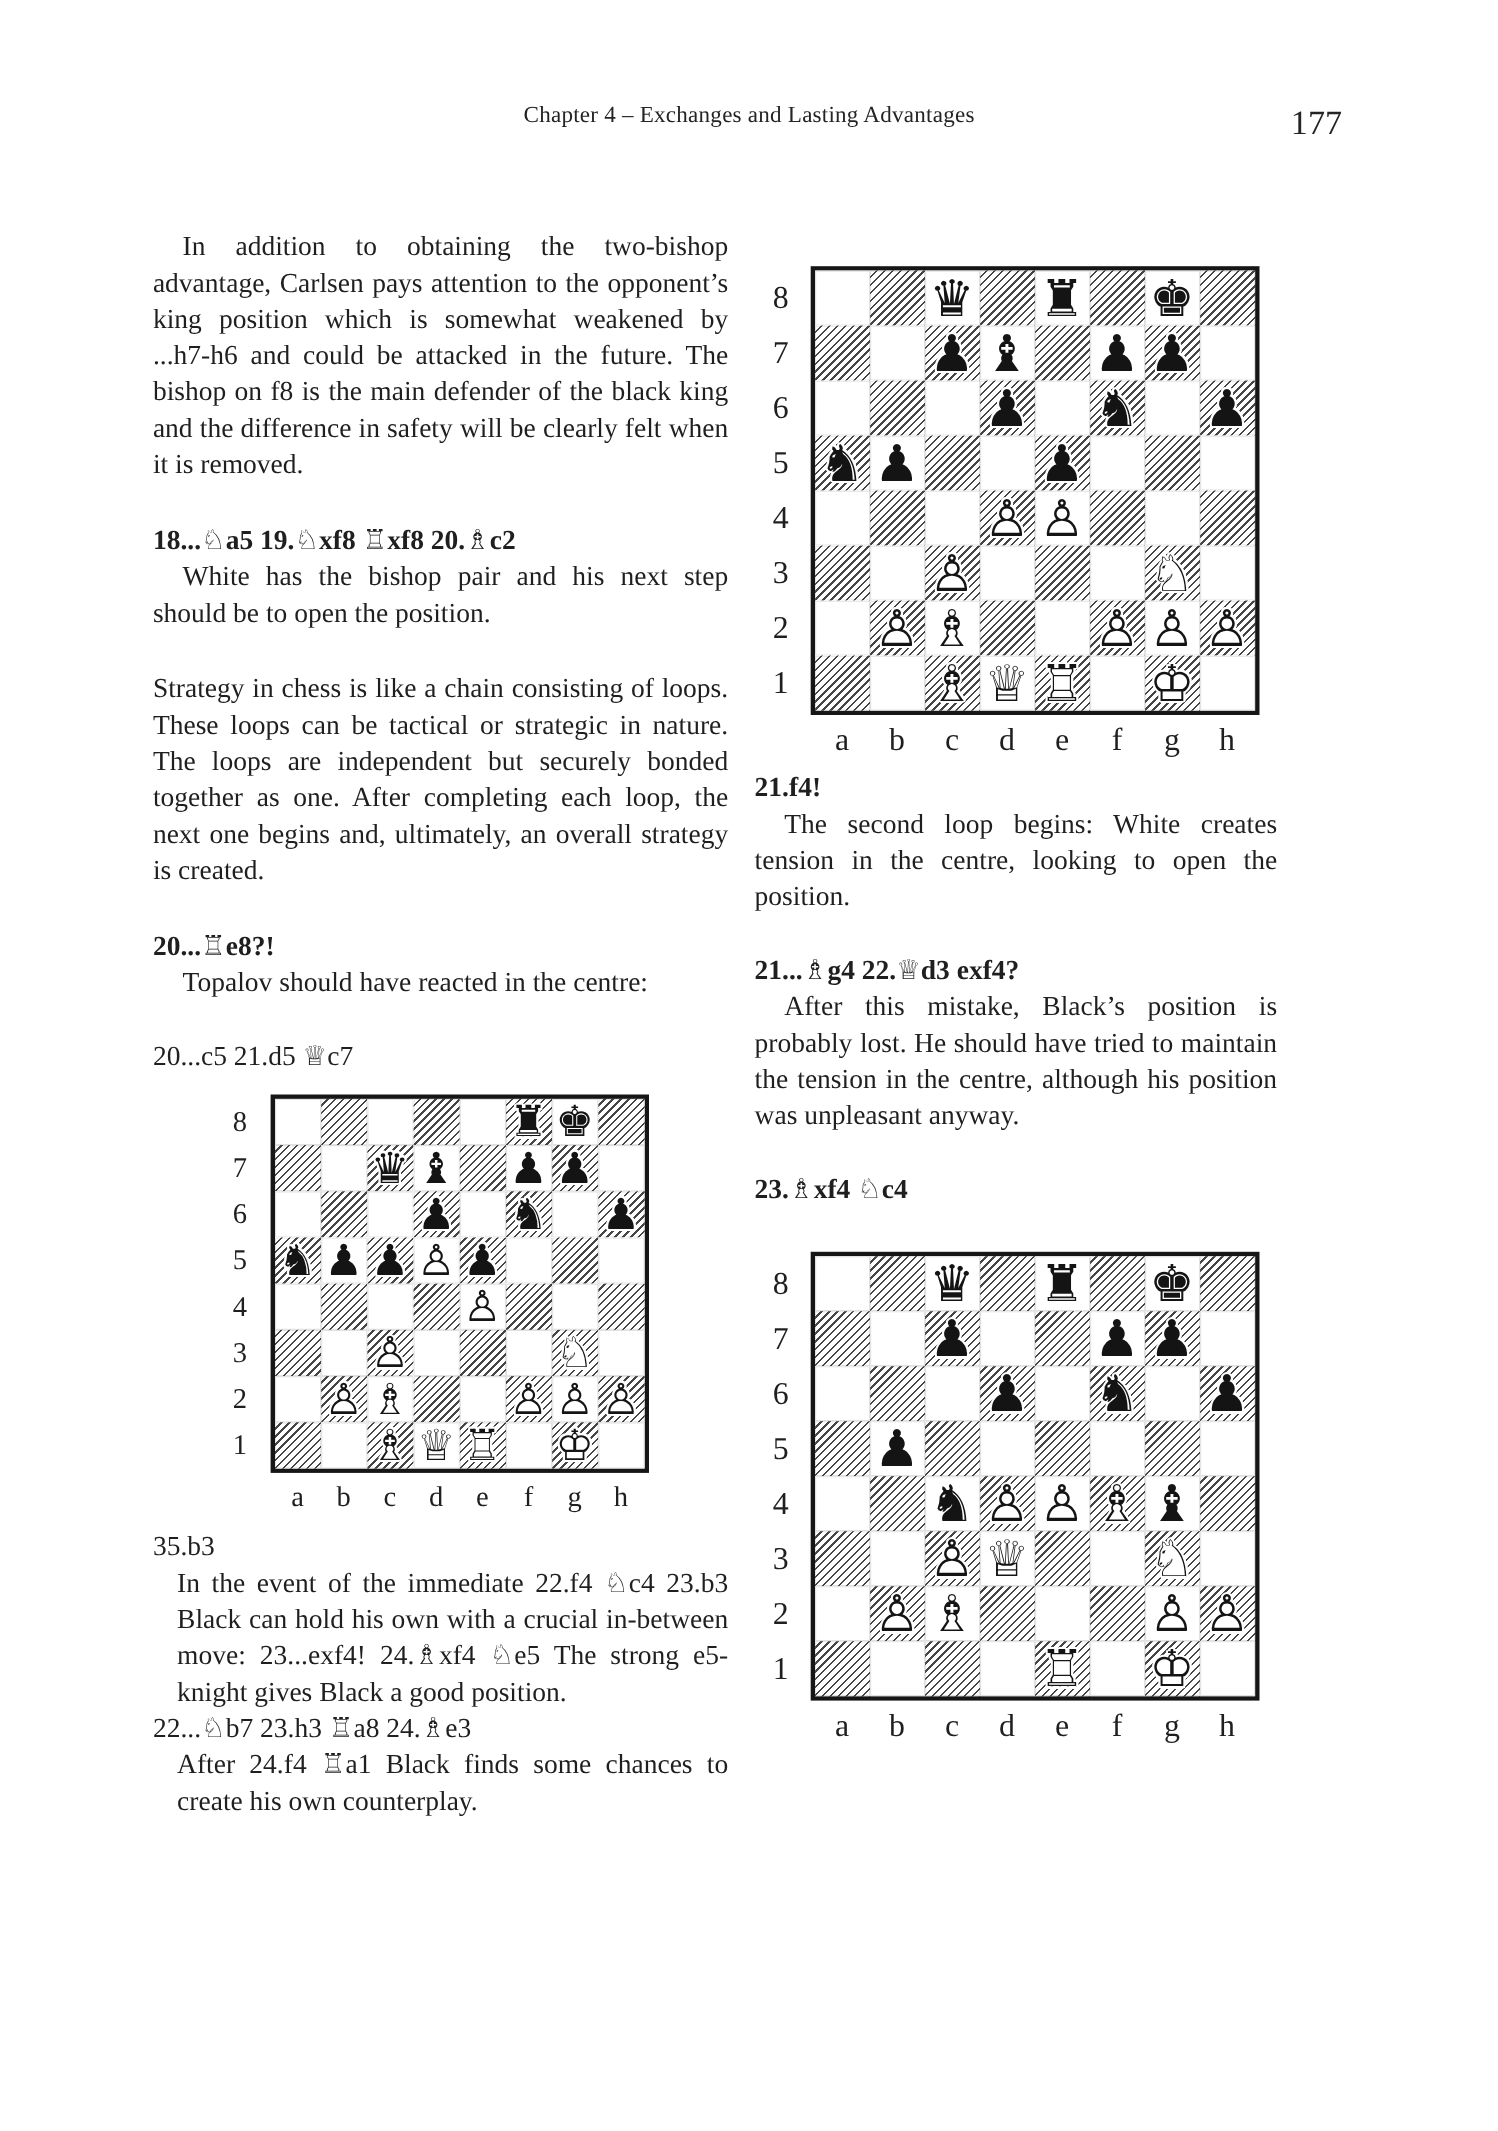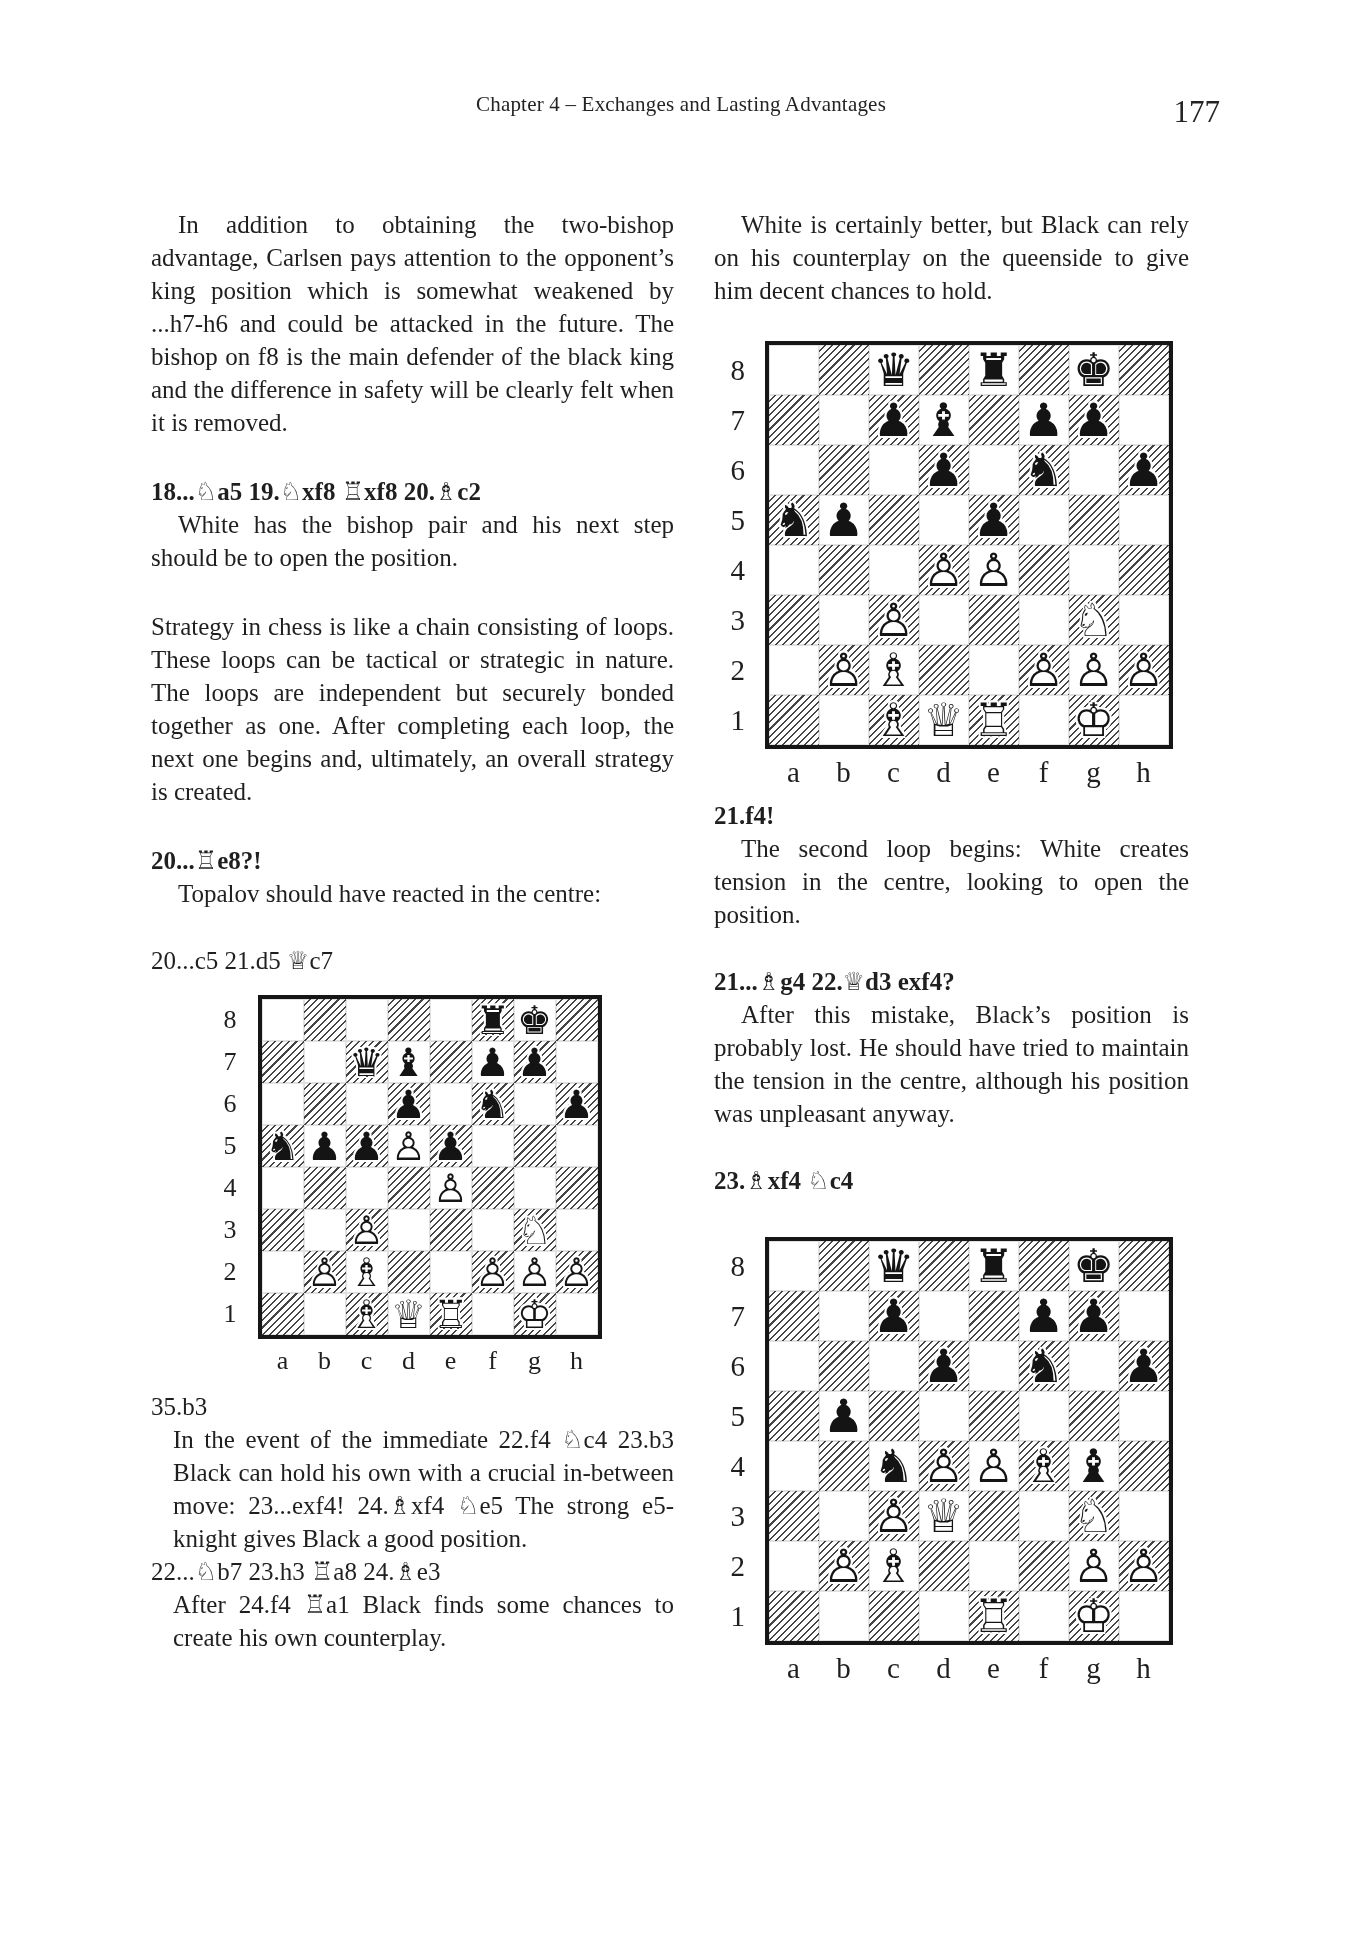--- a/index.html
+++ b/index.html
@@ -15,21 +15,21 @@
   .header{position:absolute;top:92px;left:0;right:0;height:44px;}
   .chapter-title{
     text-align:center;font-size:21px;letter-spacing:.2px;color:#242424;
   }
   .page-number{
     position:absolute;right:142px;top:2px;font-size:31px;color:#242424;
   }
   
   .columns{
     position:absolute;top:208px;left:139px;
-    display:flex;gap:40px;margin-left:12px;
+    display:flex;gap:24px;
   }
   .col{width:523px;}
   .col.right{width:475px;}
   .para{
     font-size:25px;line-height:33px;text-align:justify;margin:0;
   }
   .indent{text-indent:27px;}
   .varblock{margin-left:22px;}
   .moveline{
     font-size:25px;line-height:33px;margin:0;text-align:left;
@@ -325,21 +325,20 @@
             <span class="file-label">h</span>
           </div>
         </div>
       <p class="moveline">35.b3</p>
       <p class="para varblock">In the event of the immediate 22.f4 ♘c4 23.b3 Black can hold his own with a crucial in-between move: 23...exf4! 24.♗xf4 ♘e5 The strong e5-knight gives Black a good position.</p>
       <p class="moveline">22...♘b7 23.h3 ♖a8 24.♗e3</p>
       <p class="para varblock">After 24.f4 ♖a1 Black finds some chances to create his own counterplay.</p>
     </div>
 
     <div class="col right">
-      <p class="para indent">White is certainly better, but Black can rely on his counterplay on the queenside to give him decent chances to hold.</p>
       <div class="diagram large diag2">
           <div class="diag-grid">
             <div class="rank-labels">
               <div class="rank-label">8</div>
               <div class="rank-label">7</div>
               <div class="rank-label">6</div>
               <div class="rank-label">5</div>
               <div class="rank-label">4</div>
               <div class="rank-label">3</div>
               <div class="rank-label">2</div>

